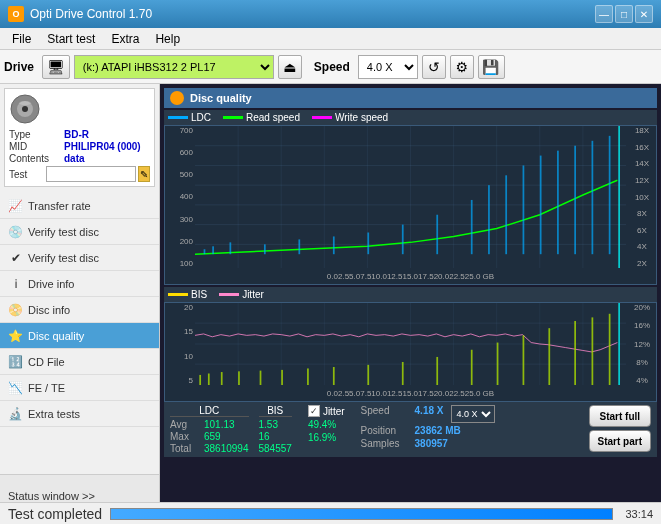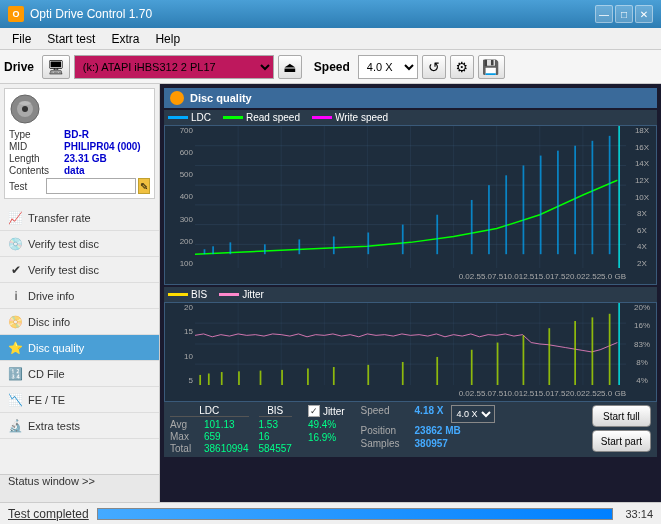--- a/index.html
+++ b/index.html
@@ -35,21 +35,21 @@
       height: 34px;
       display: flex;
       align-items: center;
       padding: 0 4px;
       gap: 4px;
     }
     .toolbar-label { font-size: 12px; margin-right: 4px; font-weight: bold; }
     .drive-select {
       height: 24px;
       border: 1px solid #aaa;
-      background: #be185d;
+      background: #bef264;
       font-size: 11px;
       padding: 0 4px;
       width: 200px;
     }
     .toolbar-btn {
       height: 24px;
       min-width: 24px;
       border: 1px solid #aaa;
       background: linear-gradient(to bottom, #ffffff, #e0e0e0);
       cursor: pointer;
@@ -107,21 +107,21 @@
     }
     .nav-item.active { background: #4a9fd6; color: white; }
     .nav-item-icon { width: 16px; height: 16px; margin-right: 4px; display: flex; align-items: center; justify-content: center; font-size: 12px; }
 
     .status-window-btn {
       margin-top: auto;
       height: 28px;
       background: #e8e8e8;
       border-top: 1px solid #ccc;
       display: flex;
-      align-items: flex-start;
+      align-items: flex-end;
       padding: 0 8px;
       cursor: pointer;
       font-size: 11px;
       color: #333;
     }
 
     .chart-area {
       flex: 1;
       background: #1a1a2e;
       display: flex;
@@ -160,21 +160,21 @@
       border: 1px solid #3a5a7a;
       position: relative;
       overflow: hidden;
     }
 
     .y-axis-left { position: absolute; left: 0; top: 0; bottom: 16px; width: 30px; display: flex; flex-direction: column; justify-content: space-between; }
     .y-label { font-size: 8px; color: #aaa; text-align: right; padding-right: 2px; }
     .y-axis-right { position: absolute; right: 0; top: 0; bottom: 16px; width: 30px; display: flex; flex-direction: column; justify-content: space-between; }
     .y-label-right { font-size: 8px; color: #aaa; text-align: center; padding-left: 2px; }
 
-    .x-axis { position: absolute; bottom: 0; left: 30px; right: 30px; height: 16px; display: flex; justify-content: flex-end; align-items: center; }
+    .x-axis { position: absolute; bottom: 0; left: 30px; right: 30px; height: 16px; display: flex; justify-content: center; align-items: center; }
     .x-label { font-size: 8px; color: #aaa; }
 
     .chart-svg { position: absolute; top: 0; left: 30px; right: 30px; bottom: 16px; }
 
     .stats-area {
       background: #2a3a4a;
       padding: 3px 6px;
       display: flex;
       gap: 8px;
       align-items: flex-start;
@@ -196,32 +196,33 @@
     .start-buttons { display: flex; flex-direction: column; gap: 3px; margin-left: auto; }
     .start-btn {
       height: 22px;
       padding: 0 8px;
       background: linear-gradient(to bottom, #ffffff, #d8d8d8);
       border: 1px solid #888;
       cursor: pointer;
       font-size: 10px;
       border-radius: 4px;
       white-space: nowrap;
+      font-weight: bold;
     }
 
     .bottom-bar {
       height: 22px;
       background: #f0f0f0;
       border-top: 1px solid #ccc;
       display: flex;
       align-items: center;
       padding: 0 8px;
       gap: 8px;
     }
-    .status-text { font-size: 12px; color: #333; text-decoration: underline; }
+    .status-text { font-size: 14px; color: #333; }
     .progress-bar-container { flex: 1; height: 12px; border: 1px solid #888; background: white; }
     .progress-bar-fill { height: 100%; background: linear-gradient(to right, #4af, #0080ff); }
     .time-text { font-size: 11px; color: #333; margin-left: 4px; }
   </style>
 </head>
 <body>
 
 <div class="title-bar">
   <div class="title-bar-icon">O</div>
   <span class="title-bar-text">Opti Drive Control 1.70</span>
@@ -269,24 +270,20 @@
         </svg>
       </div>
       <div class="disc-rows">
         <div class="disc-row">
           <span class="disc-key">Type</span>
           <span class="disc-val">BD-R</span>
         </div>
         <div class="disc-row">
           <span class="disc-key">MID</span>
           <span class="disc-val">PHILIPR04 (000)</span>
-        </div>
-        <div class="disc-row">
-          <span class="disc-key">Length</span>
-          <span class="disc-val">23.31 GB</span>
         </div>
         <div class="disc-row">
           <span class="disc-key">Contents</span>
           <span class="disc-val">data</span>
         </div>
         <div class="label-row">
           <span class="disc-key">Test</span>
           <input class="label-input" type="text" style="">
           <div style="width:16px;height:16px;background:#f0c040;border:1px solid #c0a030;margin-left:2px;display:flex;align-items:center;justify-content:center;font-size:10px;cursor:pointer;">✎</div>
         </div>
@@ -458,21 +455,21 @@
     <div class="lower-chart">
       <div class="y-axis-left">
         <span class="y-label">20</span>
         <span class="y-label">15</span>
         <span class="y-label">10</span>
         <span class="y-label">5</span>
       </div>
       <div class="y-axis-right">
         <span class="y-label-right">20%</span>
         <span class="y-label-right">16%</span>
-        <span class="y-label-right">83%</span>
+        <span class="y-label-right">12%</span>
         <span class="y-label-right">8%</span>
         <span class="y-label-right">4%</span>
       </div>
       <svg preserveAspectRatio="none" viewBox="0 0 500 114" style="position:absolute;top:0;left:30px;right:30px;bottom:16px;width:calc(100% - 60px);height:calc(100% - 16px);">
 
         <line x1="0" y1="28" x2="500" y2="28" stroke="rgba(80,120,160,0.4)" stroke-width="0.5"></line>
         <line x1="0" y1="57" x2="500" y2="57" stroke="rgba(80,120,160,0.4)" stroke-width="0.5"></line>
         <line x1="0" y1="85" x2="500" y2="85" stroke="rgba(80,120,160,0.4)" stroke-width="0.5"></line>
 
         <line x1="50" y1="0" x2="50" y2="114" stroke="rgba(80,120,160,0.3)" stroke-width="0.5"></line>

